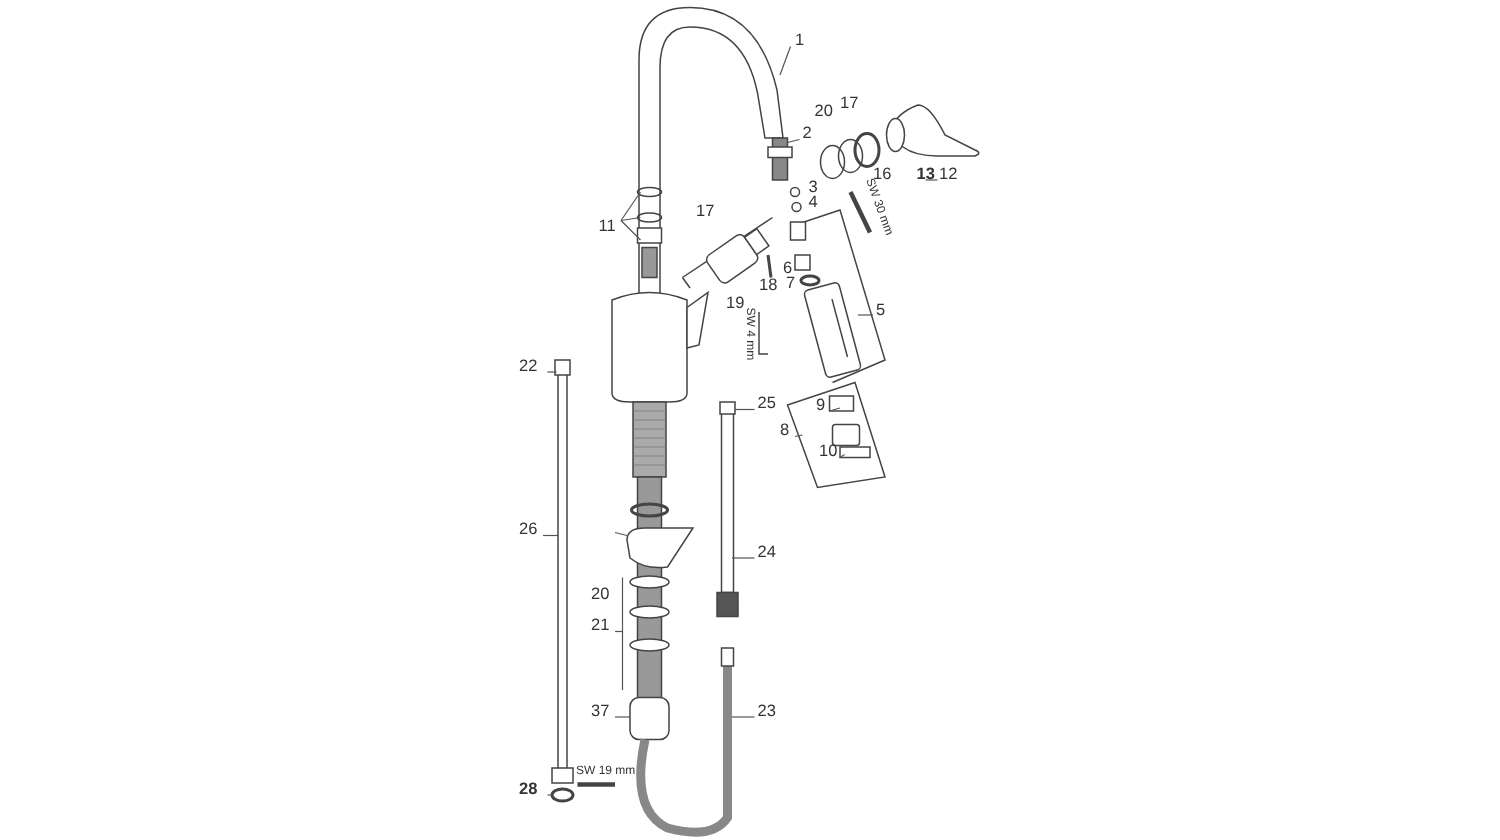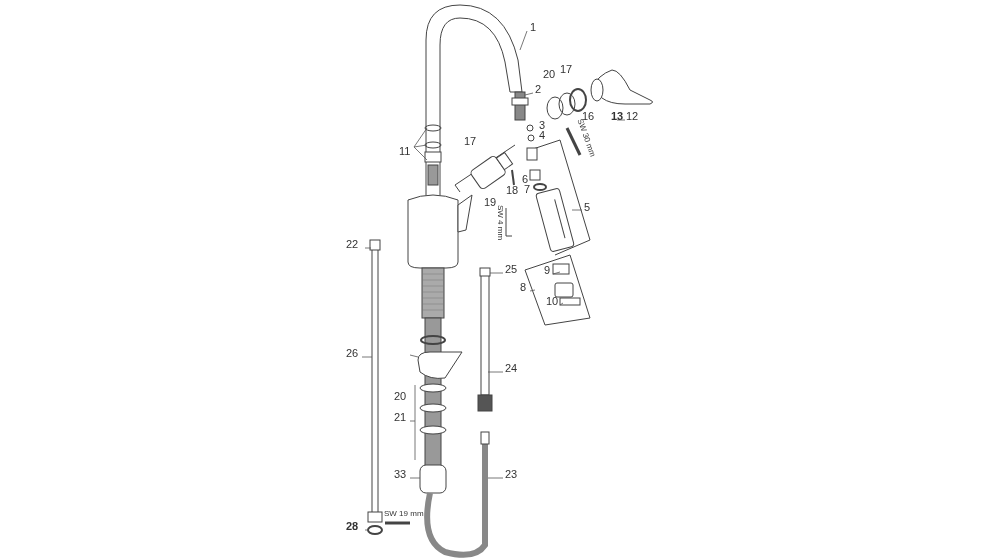--- a/index.html
+++ b/index.html
@@ -139,21 +139,21 @@
     <div class="lbl" style="left: 626px; top: 111px;">12</div>
     <div class="lbl" style="left: 611px; top: 111px; font-weight: bold;">13</div>
     <div class="lbl" style="left: 560px; top: 64px;">17</div>
     <div class="lbl" style="left: 543px; top: 69px;">20</div>
     <div class="lbl" style="left: 582px; top: 111px;">16</div>
     <div class="lbl" style="left: 464px; top: 136px;">17</div>
     <div class="lbl" style="left: 506px; top: 185px; text-align: right;">18</div>
     <div class="lbl" style="left: 484px; top: 197px;">19</div>
     <div class="lbl" style="left: 394px; top: 346px; margin-top: 45px;">20</div>
     <div class="lbl" style="left: 394px; top: 412px;">21</div>
-    <div class="lbl" style="left: 394px; top: 469px;">33</div>
+    <div class="lbl" style="left: 394px; top: 469px;">37</div>
     <div class="lbl" style="left: 505px; top: 469px;">23</div>
     <div class="lbl" style="left: 505px; top: 363px;">24</div>
     <div class="lbl" style="left: 505px; top: 264px;">25</div>
     <div class="lbl" style="left: 346px; top: 348px;">26</div>
     <div class="lbl" style="left: 346px; top: 239px;">22</div>
     <div class="lbl" style="left: 346px; top: 521px; font-weight: bold;">28</div>
   </div>
 <div class="lbl small" style="left:583px;top:118px;transform:rotate(70deg);transform-origin:left top;">SW 30 mm</div>
 <div class="lbl small" style="left:504px;top:205px;transform:rotate(90deg);transform-origin:left top;">SW 4 mm</div>
 <div class="lbl small" style="left:384px;top:510px;">SW 19 mm</div>

